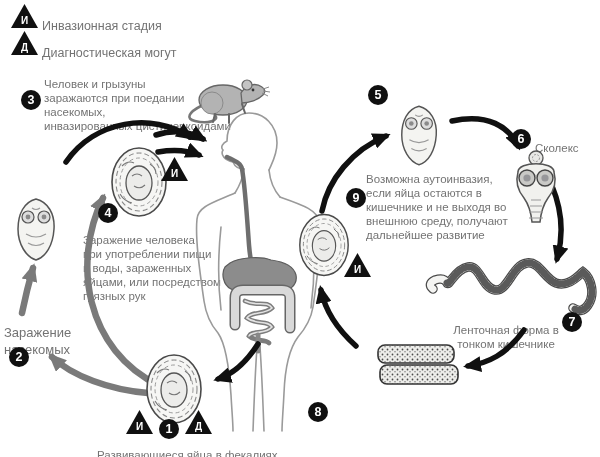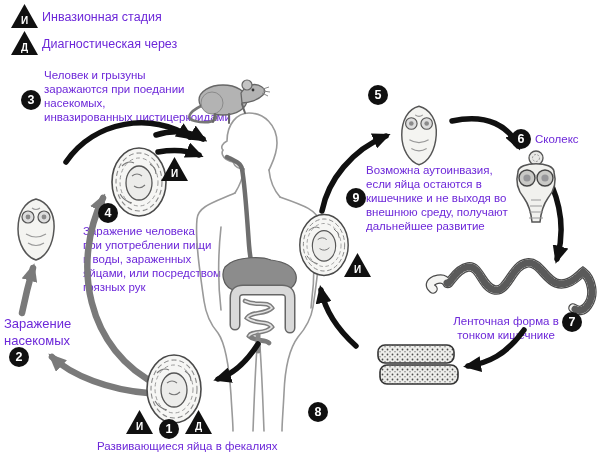--- a/index.html
+++ b/index.html
@@ -1,22 +1,22 @@
 <!DOCTYPE html>
 <html><head>
 <meta charset="utf-8">
 <style>
   html,body{margin:0;padding:0;background:#fff;}
   #canvas{
     position:relative;width:600px;height:457px;background:#ffffff;overflow:hidden;
     font-family:"Liberation Sans",sans-serif;color:#1b1b1b;
   }
   .txt{
-    position:absolute;font-size:11.5px;line-height:1.22;color:#6d28d9;
-    white-space:pre;letter-spacing:0;
+    position:absolute;font-size:11.5px;line-height:1.22;color:#737373;
+    white-space:pre;letter-spacing:0;margin-top:9px;
   }
   .legend-txt{font-size:12.5px;}
   .badge{
     position:absolute;width:20px;height:20px;border-radius:50%;
     background:#101010;color:#fff;font-weight:bold;font-size:12.5px;
     display:flex;align-items:center;justify-content:center;z-index:6;
   }
   .tri{
     position:absolute;width:27px;height:24px;background:#101010;
     clip-path:polygon(50% 0,100% 100%,0 100%);
@@ -97,21 +97,21 @@
     </g>
   </svg>
 
   <div class="tri" style="left:11px;top:4px">
     <span>И</span>
   </div>
   <div class="txt legend-txt" style="left:42px;top:10px">Инвазионная стадия</div>
   <div class="tri" style="left:11px;top:31px">
     <span>Д</span>
   </div>
-  <div class="txt legend-txt" style="left:42px;top:37px">Диагностическая через</div>
+  <div class="txt legend-txt" style="left:42px;top:37px">Диагностическая могут</div>
 
   <div class="badge" style="left:21px;top:90px">3</div>
   <div class="txt" style="left:44px;top:68px">Человек и грызуны
 заражаются при поедании
 насекомых,
 инвазированных цистицеркоидами</div>
 
   <svg class="art" style="left:185px;top:62px" width="85" height="64" viewBox="0 0 85 64">
     <path d="M16,44 C4,50 0,57 10,59 C22,62 35,59 30,53" fill="none" stroke="#777" stroke-width="2.6" stroke-linecap="round"></path>
     <ellipse cx="38" cy="38" rx="24" ry="15" fill="#b3b3b3" stroke="#666" stroke-width="1.3"></ellipse>

